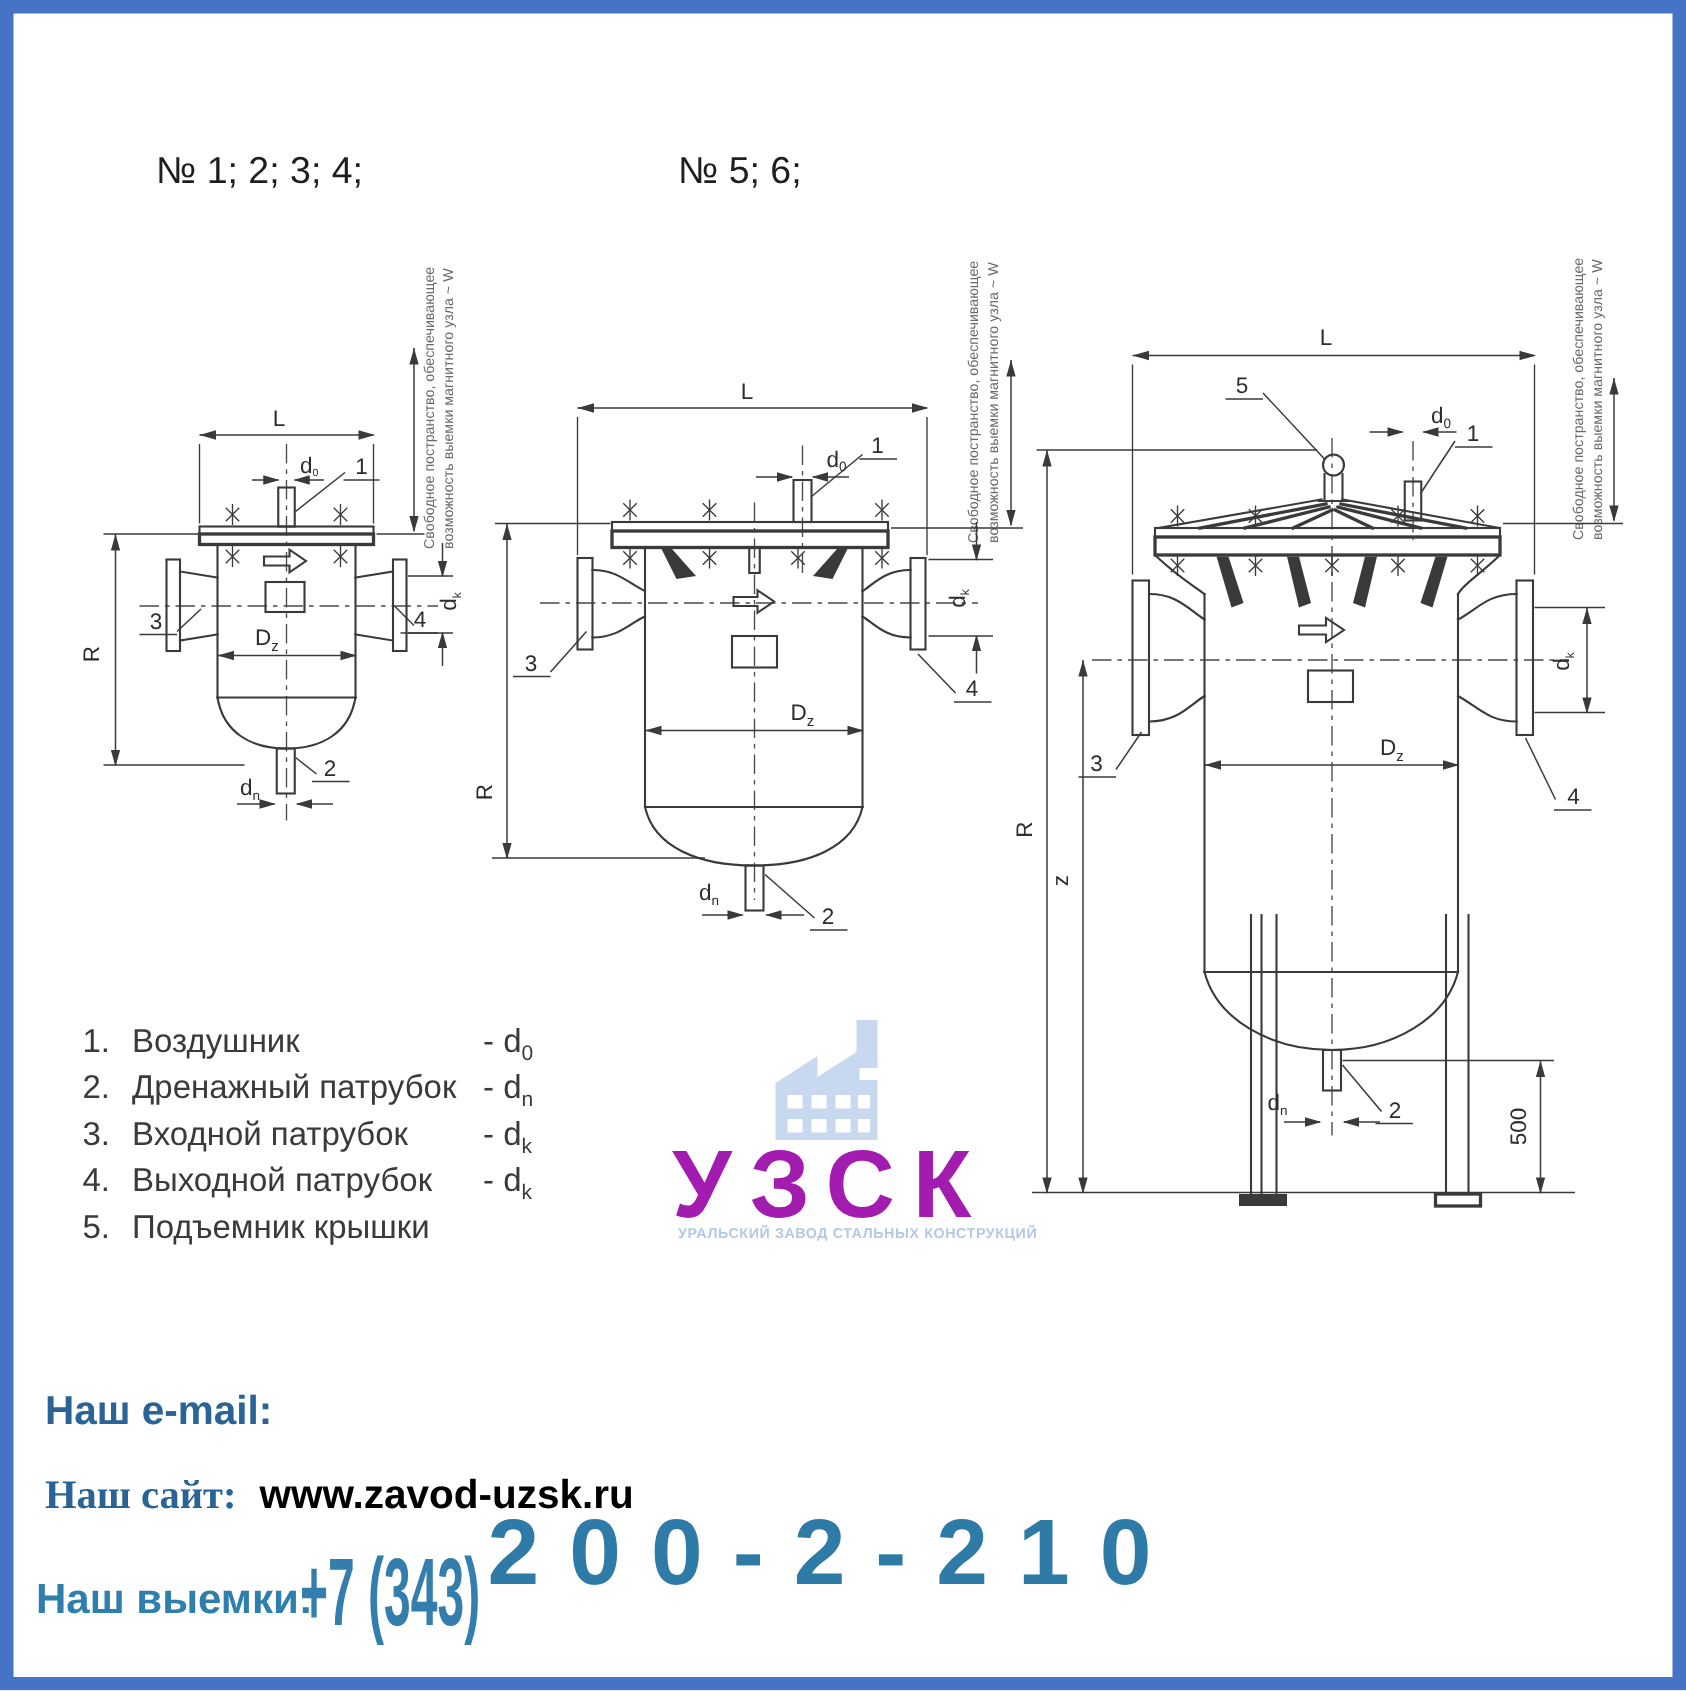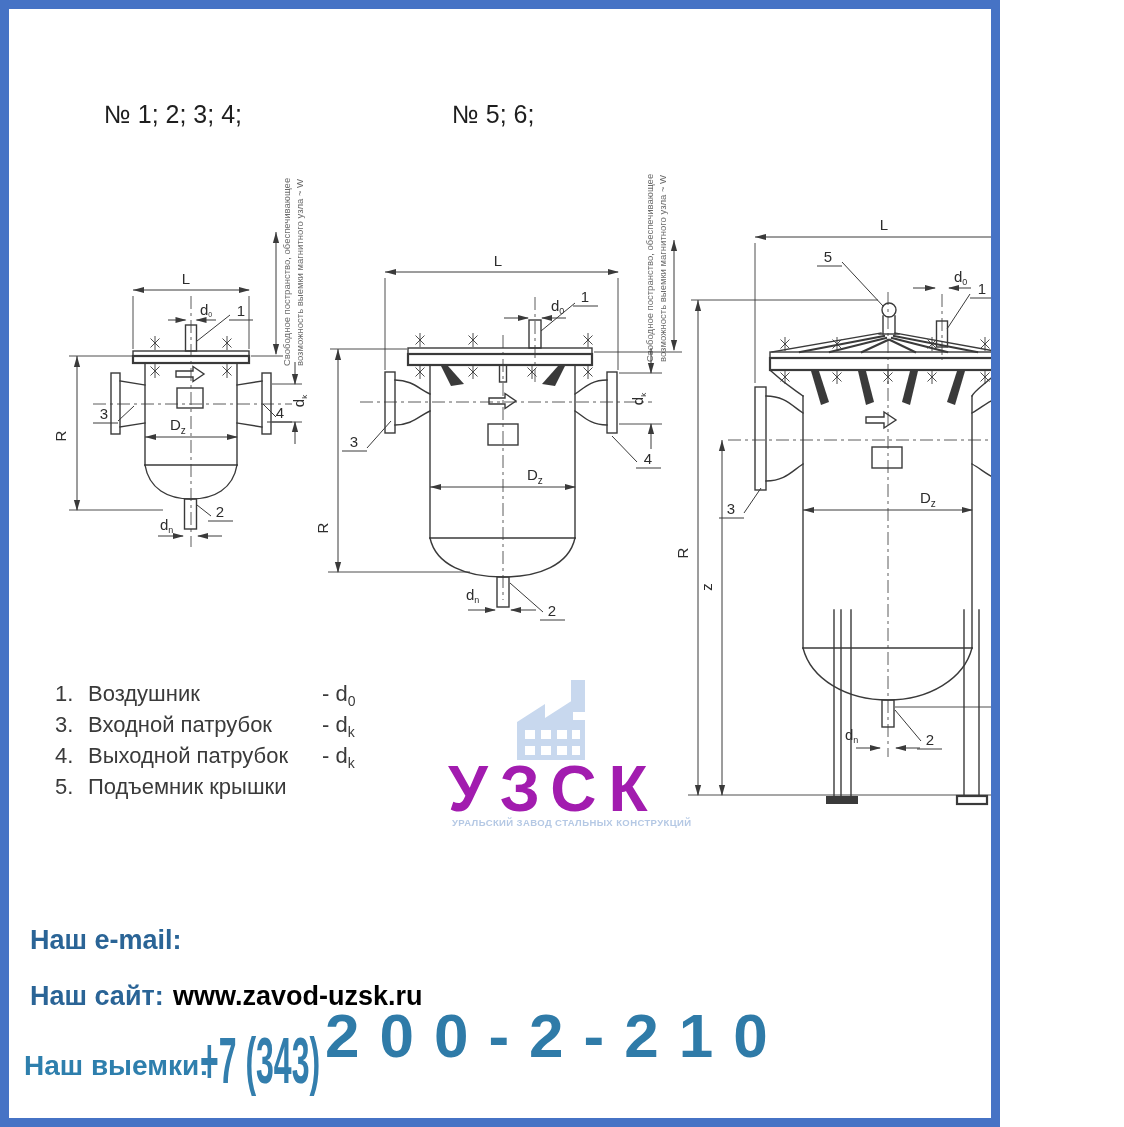--- a/index.html
+++ b/index.html
@@ -1,16 +1,16 @@
 <!DOCTYPE html>
 <html><head>
 <meta charset="utf-8">
 <style>
   html,body{margin:0;padding:0;background:#fff;}
-  #canvas{position:relative;width:1000px;height:1127px;background:#ffffff;overflow:hidden;
+  #canvas{position:relative;width:1124px;height:1127px;background:#ffffff;overflow:hidden;
           font-family:"Liberation Sans",sans-serif;}
   .frame{position:absolute;inset:0;border:9px solid #4673c5;pointer-events:none;z-index:50;}
   .title{position:absolute;font-size:25px;color:#1e1e1e;white-space:nowrap;}
   .note{position:absolute;transform:rotate(-90deg);transform-origin:0 0;width:232px;
         font-size:9.5px;line-height:1.35;color:#6a6a6a;white-space:nowrap;}
   .note span{display:block;}
   svg.draw{position:absolute;left:0;top:0;}
   .ln{stroke:#3a3a3a;stroke-width:1.4;fill:none;stroke-linecap:square;}
   .w2{stroke-width:2.2;}
   .thin{stroke:#3a3a3a;stroke-width:0.9;fill:none;}
@@ -27,21 +27,21 @@
   
   .wm-abbr{position:absolute;left:448px;top:752px;font-size:64px;font-weight:bold;
            letter-spacing:12px;color:#a21caf;}
   .wm-sub{position:absolute;left:452px;top:817px;font-size:9.5px;font-weight:bold;
           letter-spacing:0.4px;color:#b4c8e4;}
   
   .c-label{position:absolute;font-weight:bold;color:#2a6496;}
   .c-value{position:absolute;font-weight:bold;color:#2e7fad;}
   #email-label{left:30px;top:925px;font-size:27px;}
   #email-value{left:197px;top:926px;font-size:27px;color:#2f7fae;}
-  #site-label{left:30px;top:981px;font-size:27px;}
+  #site-label{left:30px;top:981px;font-size:27px;font-family:Liberation Serif, serif;}
   #site-value{left:173px;top:981px;font-size:27px;color:#000000;}
   #phone-label{left:24px;top:1050px;font-size:28px;color:#2e7fad;}
   #phone-prefix{left:200px;top:1024px;font-size:64px;font-weight:bold;color:#337ead;
                 transform:scaleX(0.5);transform-origin:0 0;position:absolute;white-space:nowrap;}
   #phone-number{left:325px;top:1000px;font-size:62px;font-weight:bold;color:#2f7ba8;
                 letter-spacing:20px;position:absolute;white-space:nowrap;}
 </style>
 </head>
 <body>
 
@@ -364,20 +364,24 @@
       <line class="dim" x1="1076" y1="252" x2="1076" y2="347" marker-start="url(#as)" marker-end="url(#ae)"></line>
     </g>
   </svg>
 
   <div class="legend">
     <div class="row">
       <span class="num">1.</span><span>Воздушник</span>
       <span class="ld"><span>- d</span><sub>0</sub></span>
     </div>
     <div class="row">
+      <span class="num">2.</span><span>Дренажный патрубок</span>
+      <span class="ld"><span>- d</span><sub>n</sub></span>
+    </div>
+    <div class="row">
       <span class="num">3.</span><span>Входной патрубок</span>
       <span class="ld"><span>- d</span><sub>k</sub></span>
     </div>
     <div class="row">
       <span class="num">4.</span><span>Выходной патрубок</span>
       <span class="ld"><span>- d</span><sub>k</sub></span>
     </div>
     <div class="row">
       <span class="num">5.</span><span>Подъемник крышки</span>
     </div>

